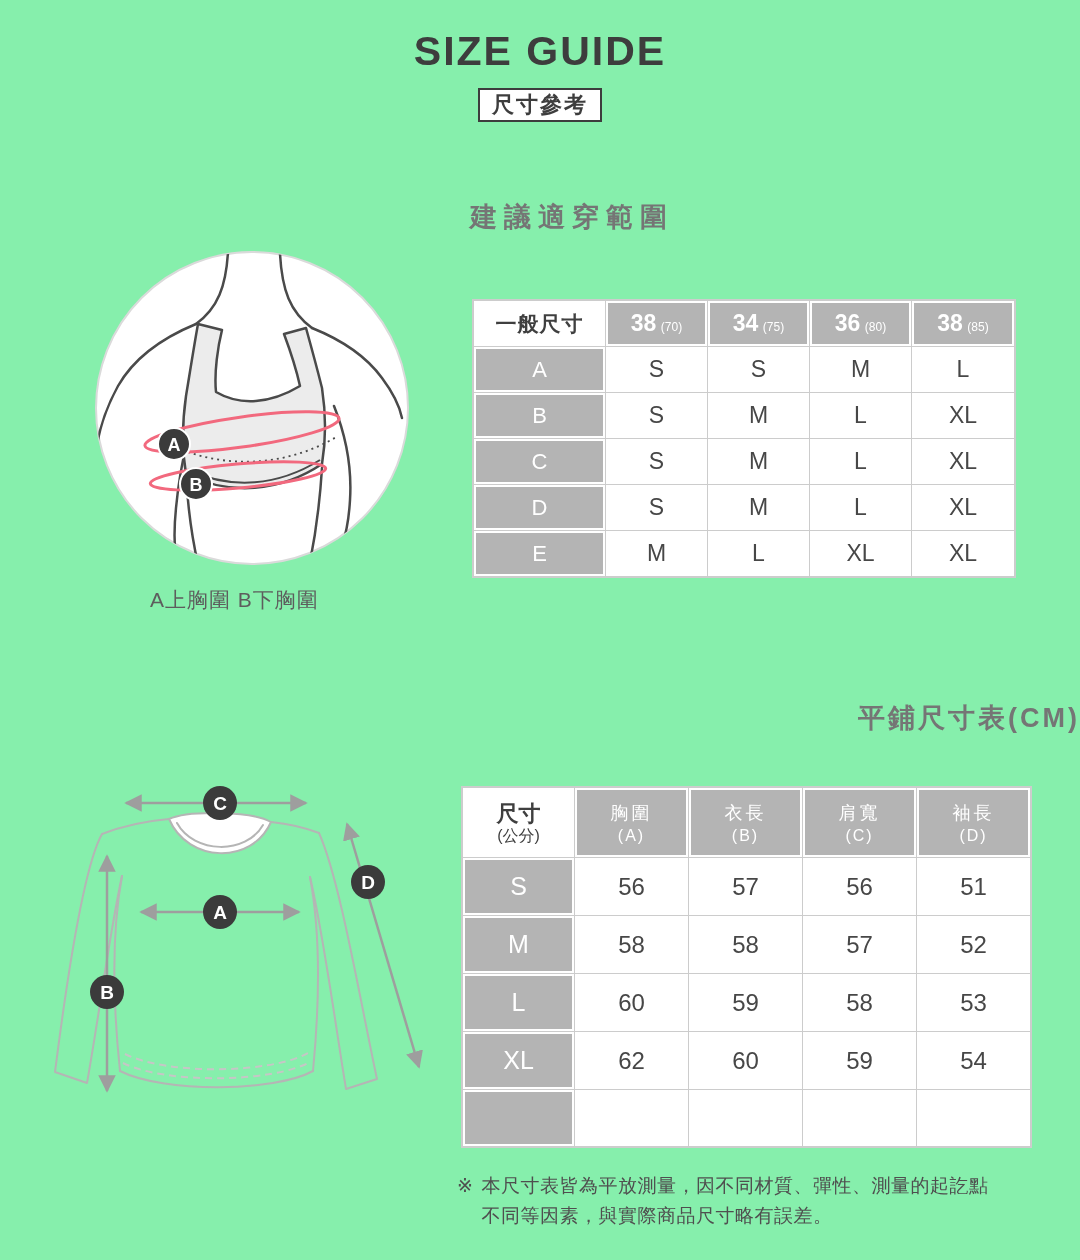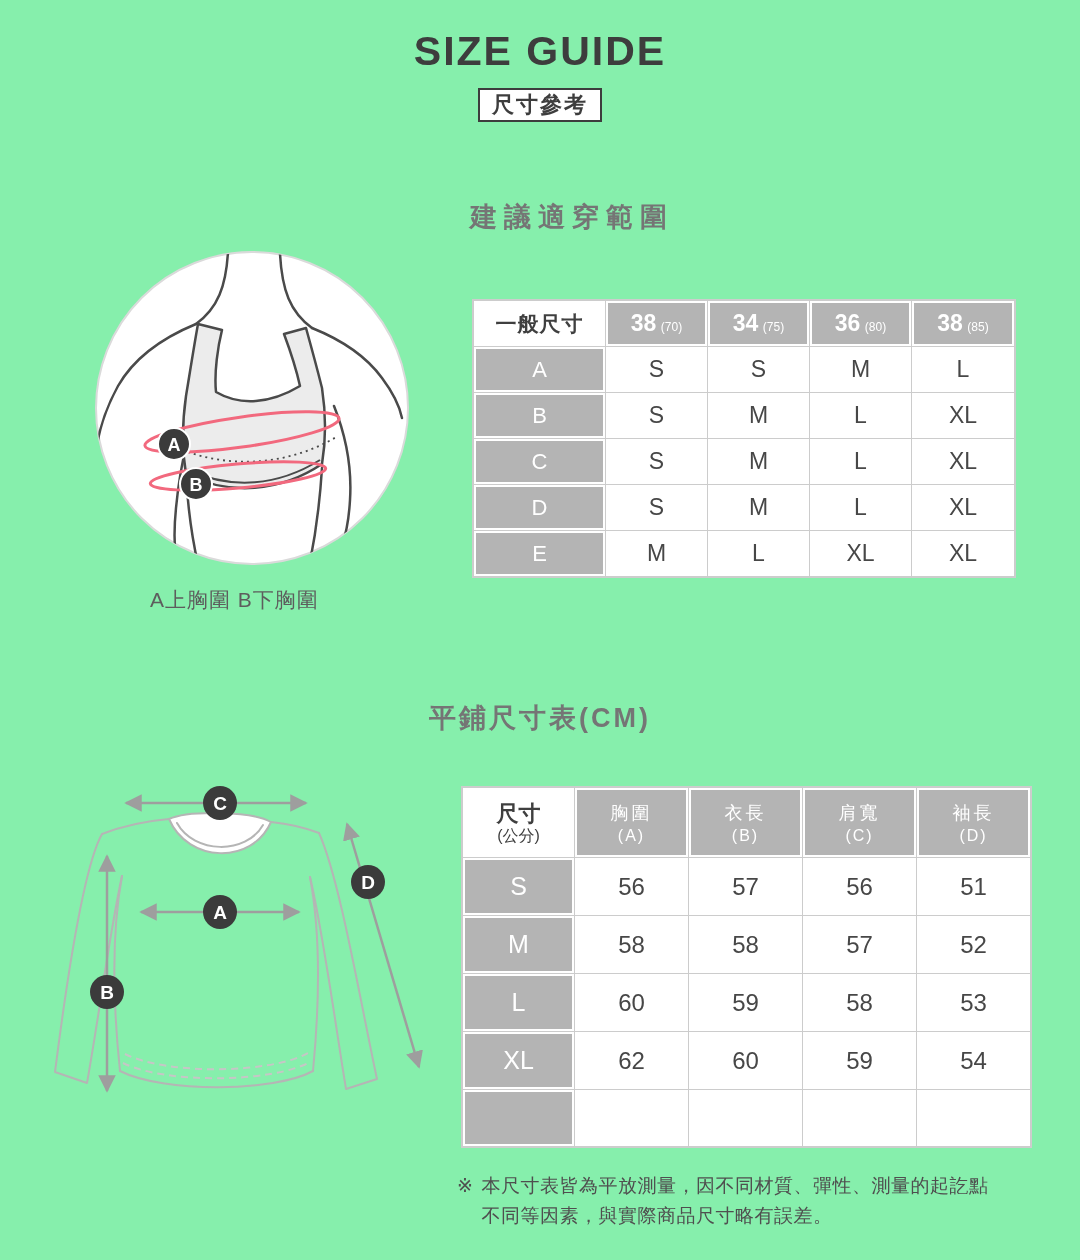--- a/index.html
+++ b/index.html
@@ -16,21 +16,21 @@
     position:absolute;top:88px;left:50%;transform:translateX(-50%);
     border:2px solid #3d3d3d;padding:1px 12px;font-size:22px;font-weight:600;
     letter-spacing:2px;color:#3d3d3d;line-height:28px;background:#fff;
   }
   
   .section-title{
     position:absolute;left:0;width:100%;margin:0;text-align:center;
     font-weight:600;color:#757575;
   }
   .fit-title{top:199px;font-size:27px;letter-spacing:7px;padding-left:32px;}
-  .flat-title{top:700px;font-size:27px;letter-spacing:3px;}
+  .flat-title{top:700px;font-size:27px;letter-spacing:3px;text-align:right;}
   
   .bra-illustration{position:absolute;left:90px;top:246px;}
   .shirt-illustration{position:absolute;left:38px;top:770px;}
   .bra-caption{
     position:absolute;left:150px;top:586px;font-size:21px;color:#5d5d5d;letter-spacing:1px;
   }
   
   table.size-table{border-collapse:collapse;table-layout:fixed;background:#fff;outline:1px solid #cdcdcd;}
   table.size-table td,table.size-table th{
     border:1px solid #cccccc;text-align:center;vertical-align:middle;padding:0;

